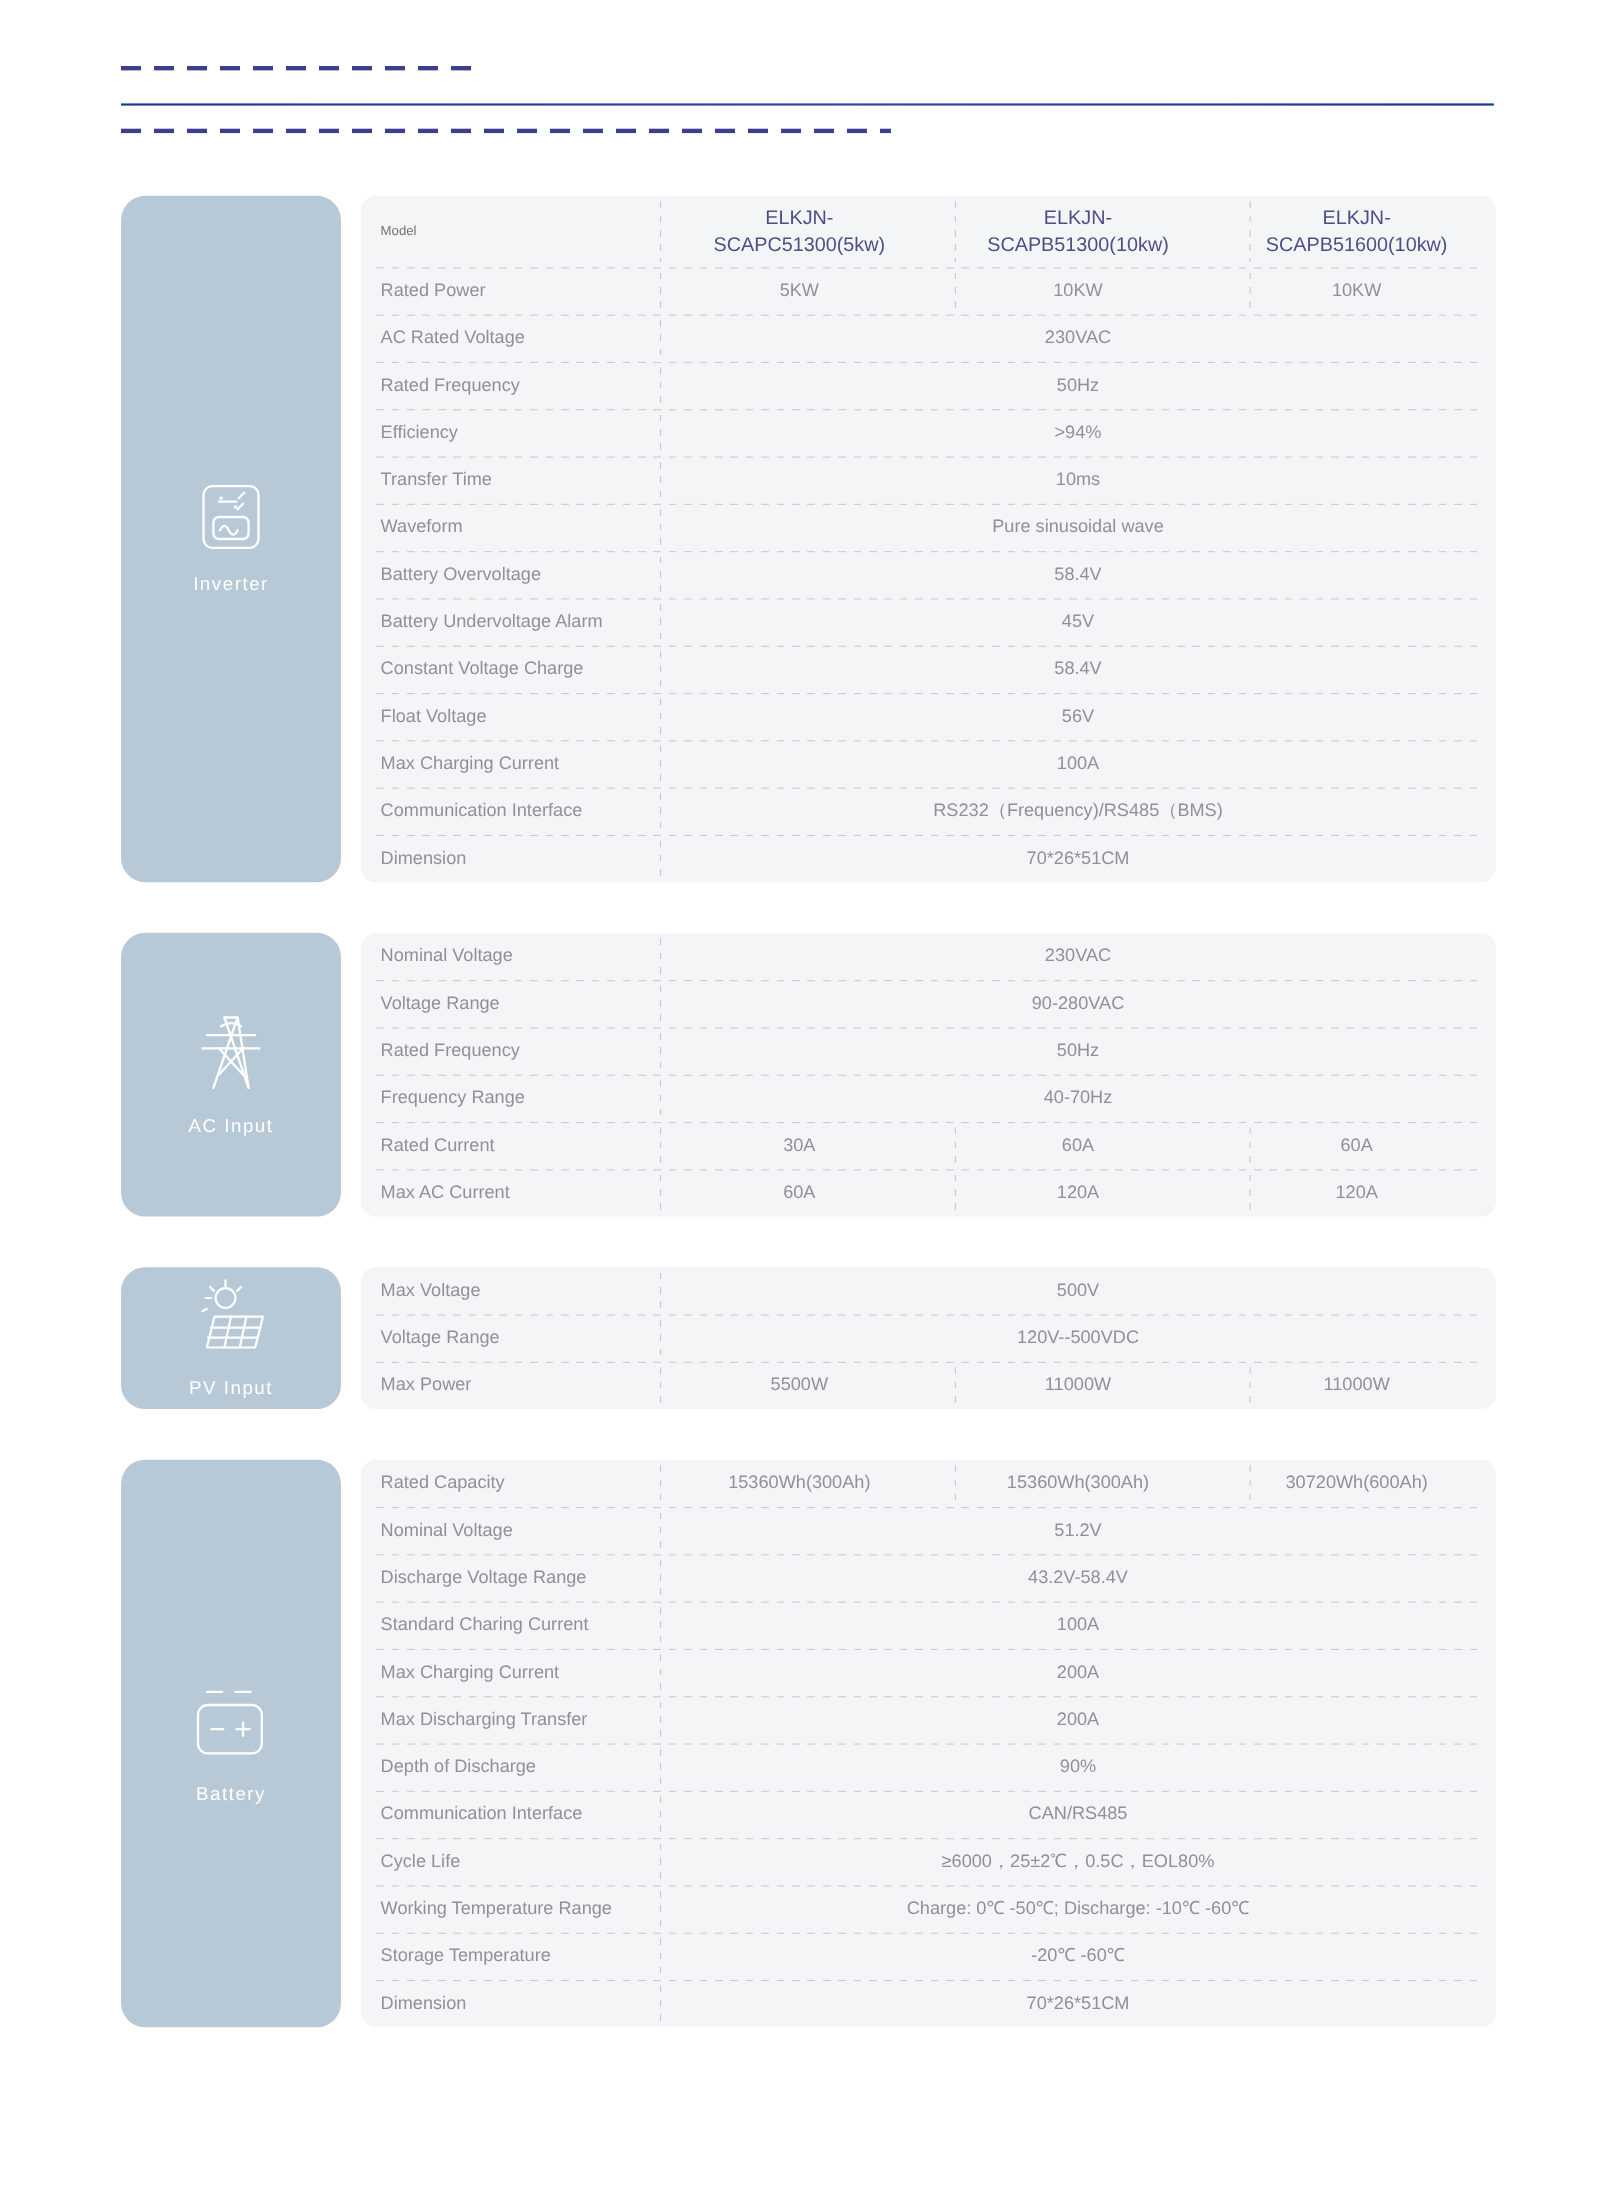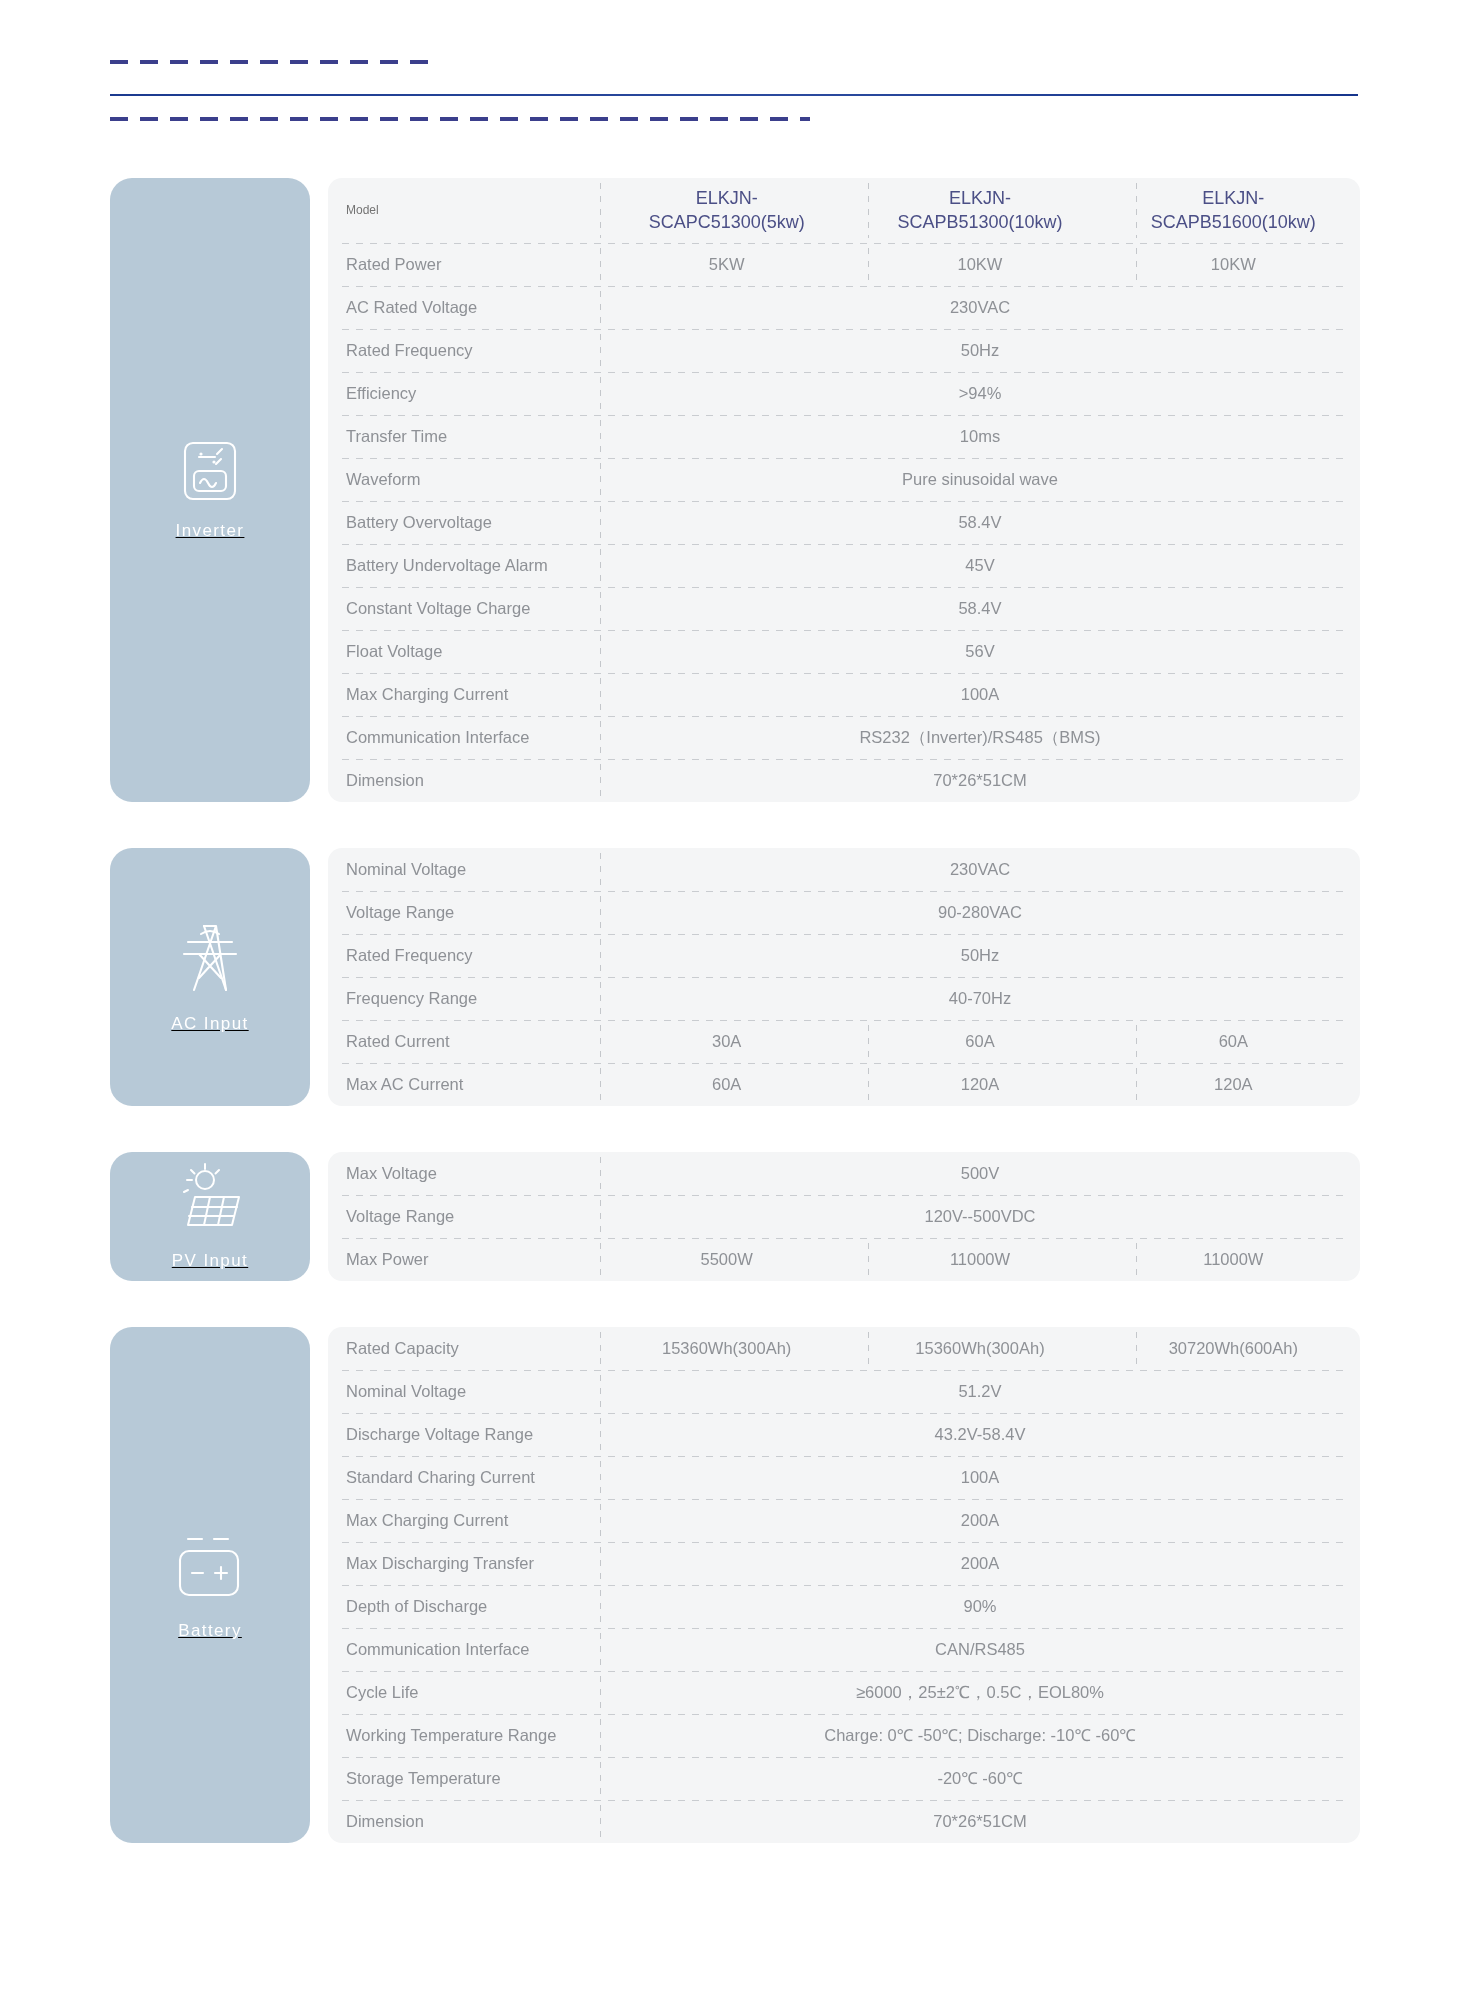--- a/index.html
+++ b/index.html
@@ -64,21 +64,20 @@
     display: flex;
     flex-direction: column;
     align-items: center;
     justify-content: center;
   }
   .side-inner {
     display: flex;
     flex-direction: column;
     align-items: center;
     gap: 14px;
-    text-decoration: underline;
   }
   .side-icon { display: block; }
   .side-label {
     color: #ffffff;
     font-size: 17px;
     letter-spacing: 1.4px;
     font-weight: 400;
     white-space: nowrap;
   }
 
@@ -241,21 +240,21 @@
             <div class="cell-val merged">56V</div>
             <div class="vline v1"></div>
           </div>
           <div class="row">
             <div class="cell-label">Max Charging Current</div>
             <div class="cell-val merged">100A</div>
             <div class="vline v1"></div>
           </div>
           <div class="row">
             <div class="cell-label">Communication Interface</div>
-            <div class="cell-val merged">RS232（Inverter)/RS485（BMS)</div>
+            <div class="cell-val merged">RS232（Frequency)/RS485（BMS)</div>
             <div class="vline v1"></div>
           </div>
           <div class="row">
             <div class="cell-label">Dimension</div>
             <div class="cell-val merged">70*26*51CM</div>
             <div class="vline v1"></div>
           </div>
         </div>
       </div>
       <div class="section">

